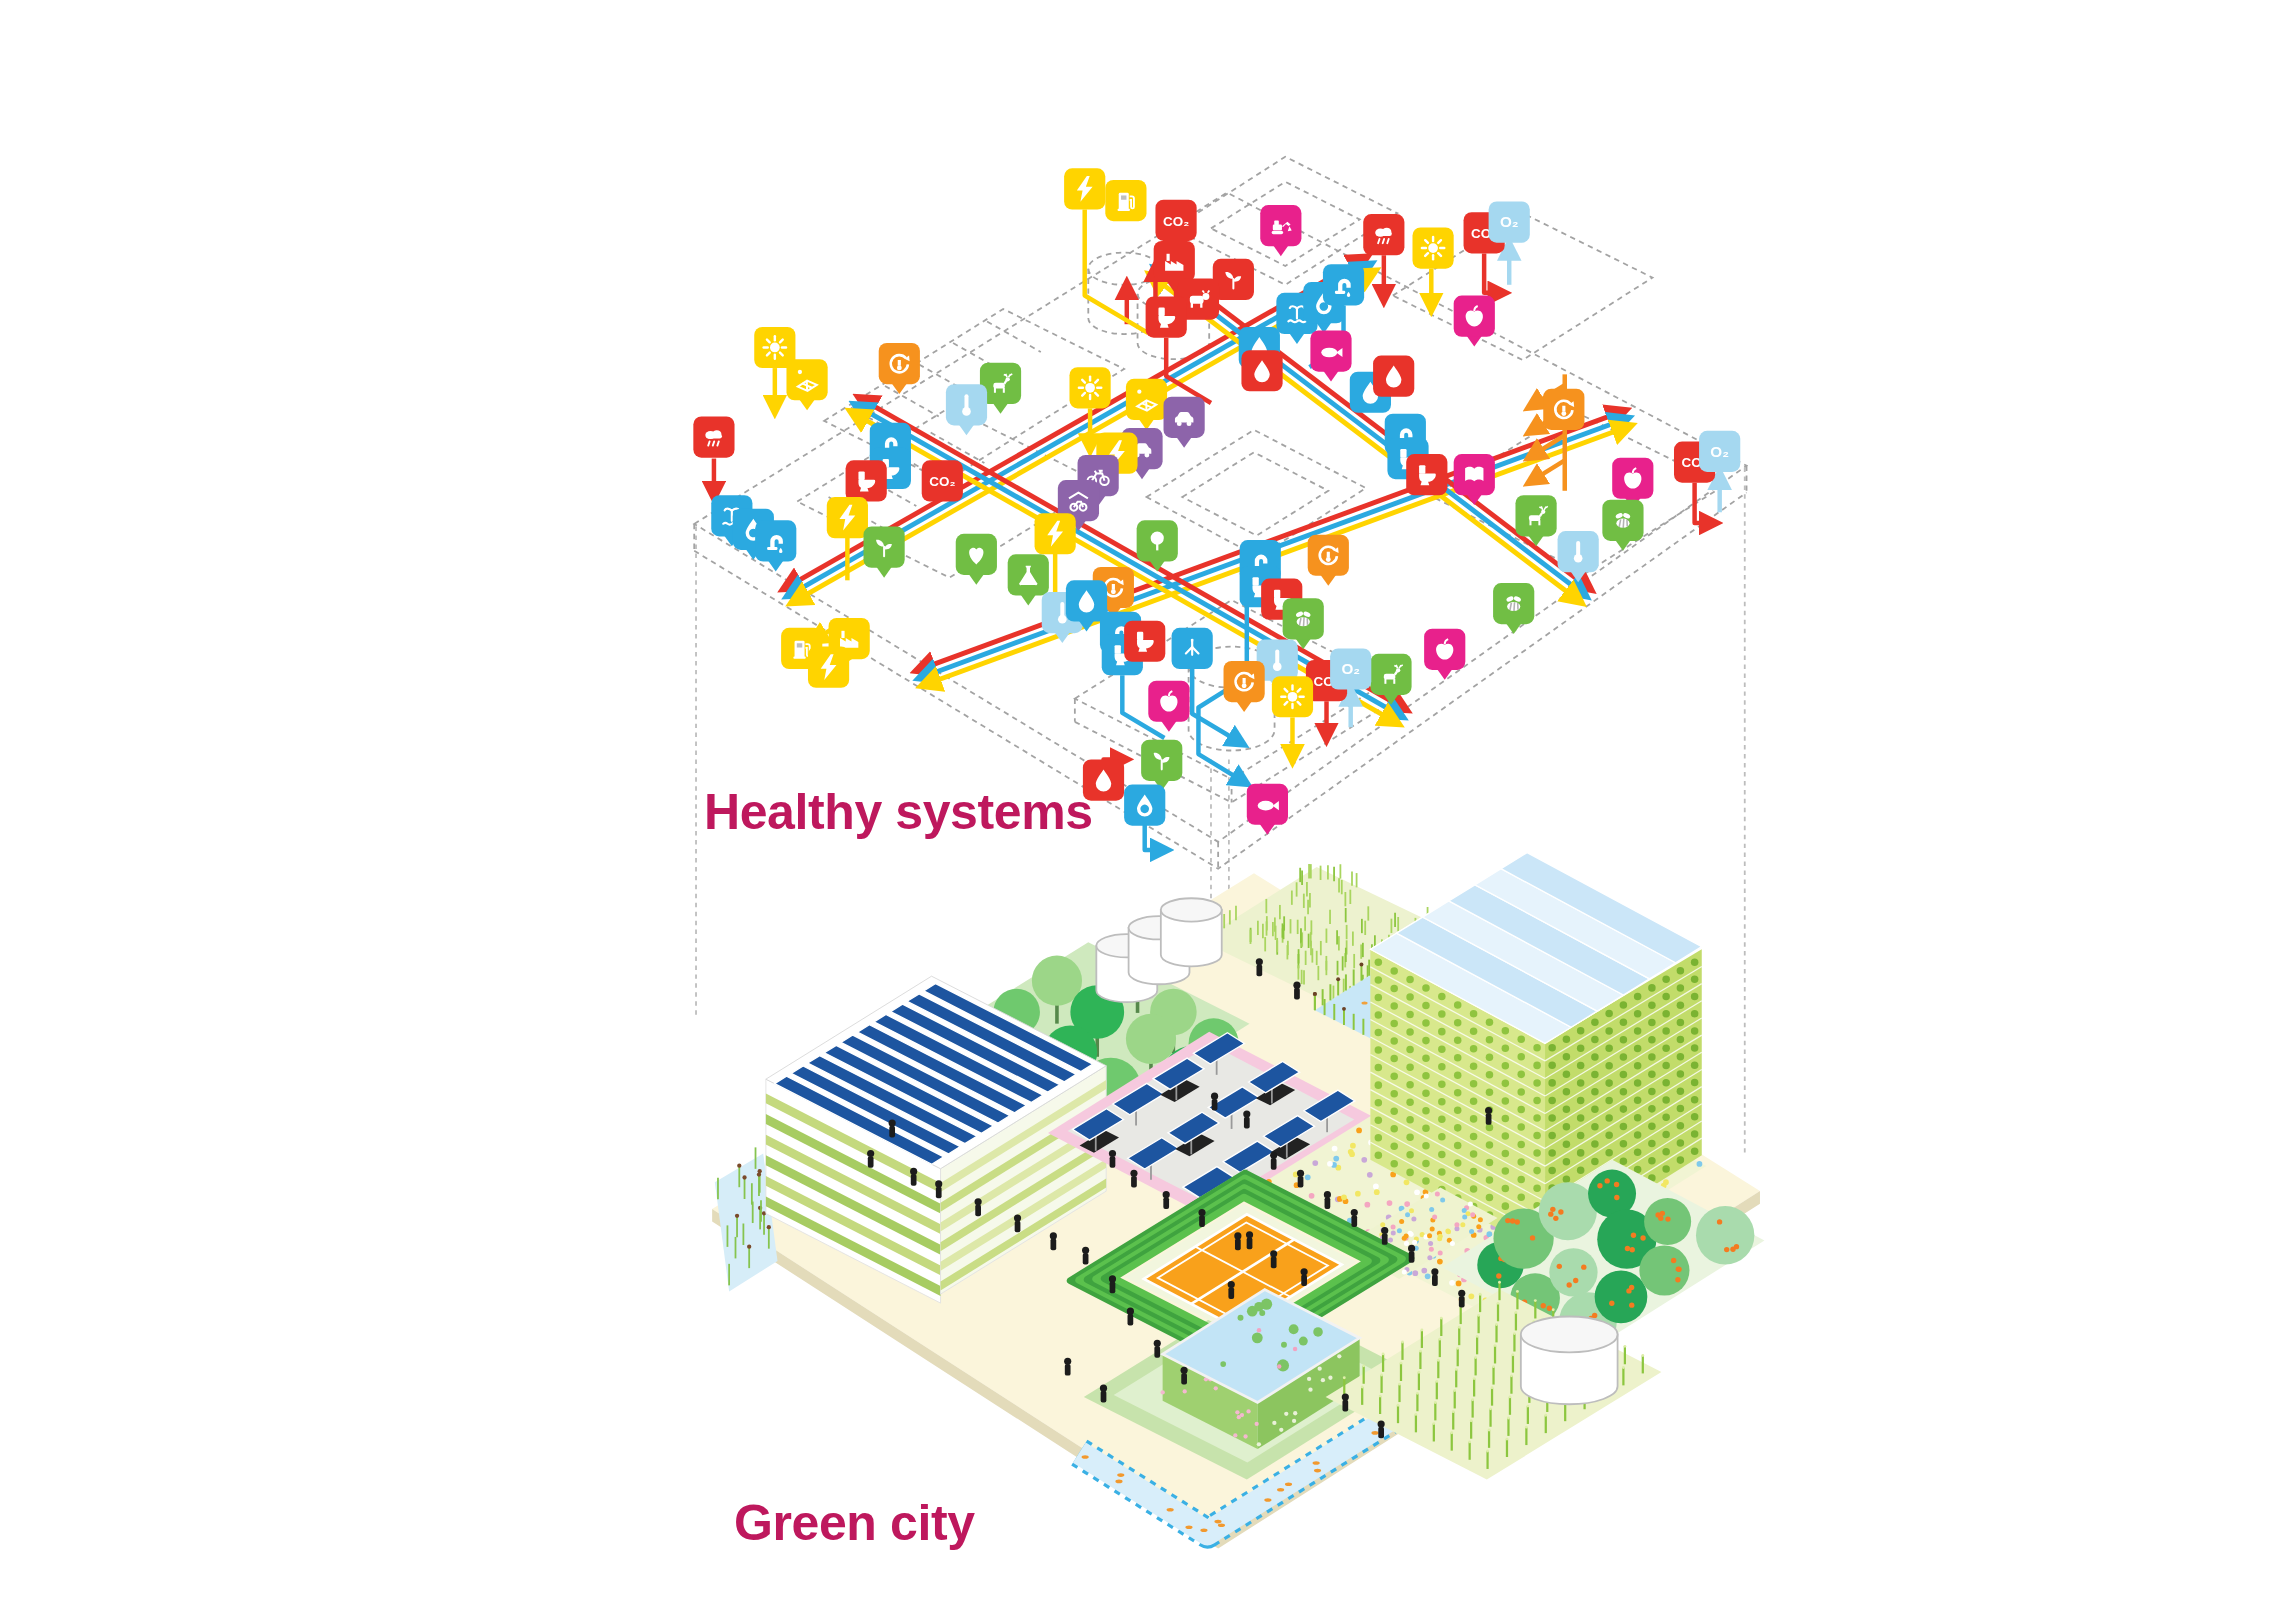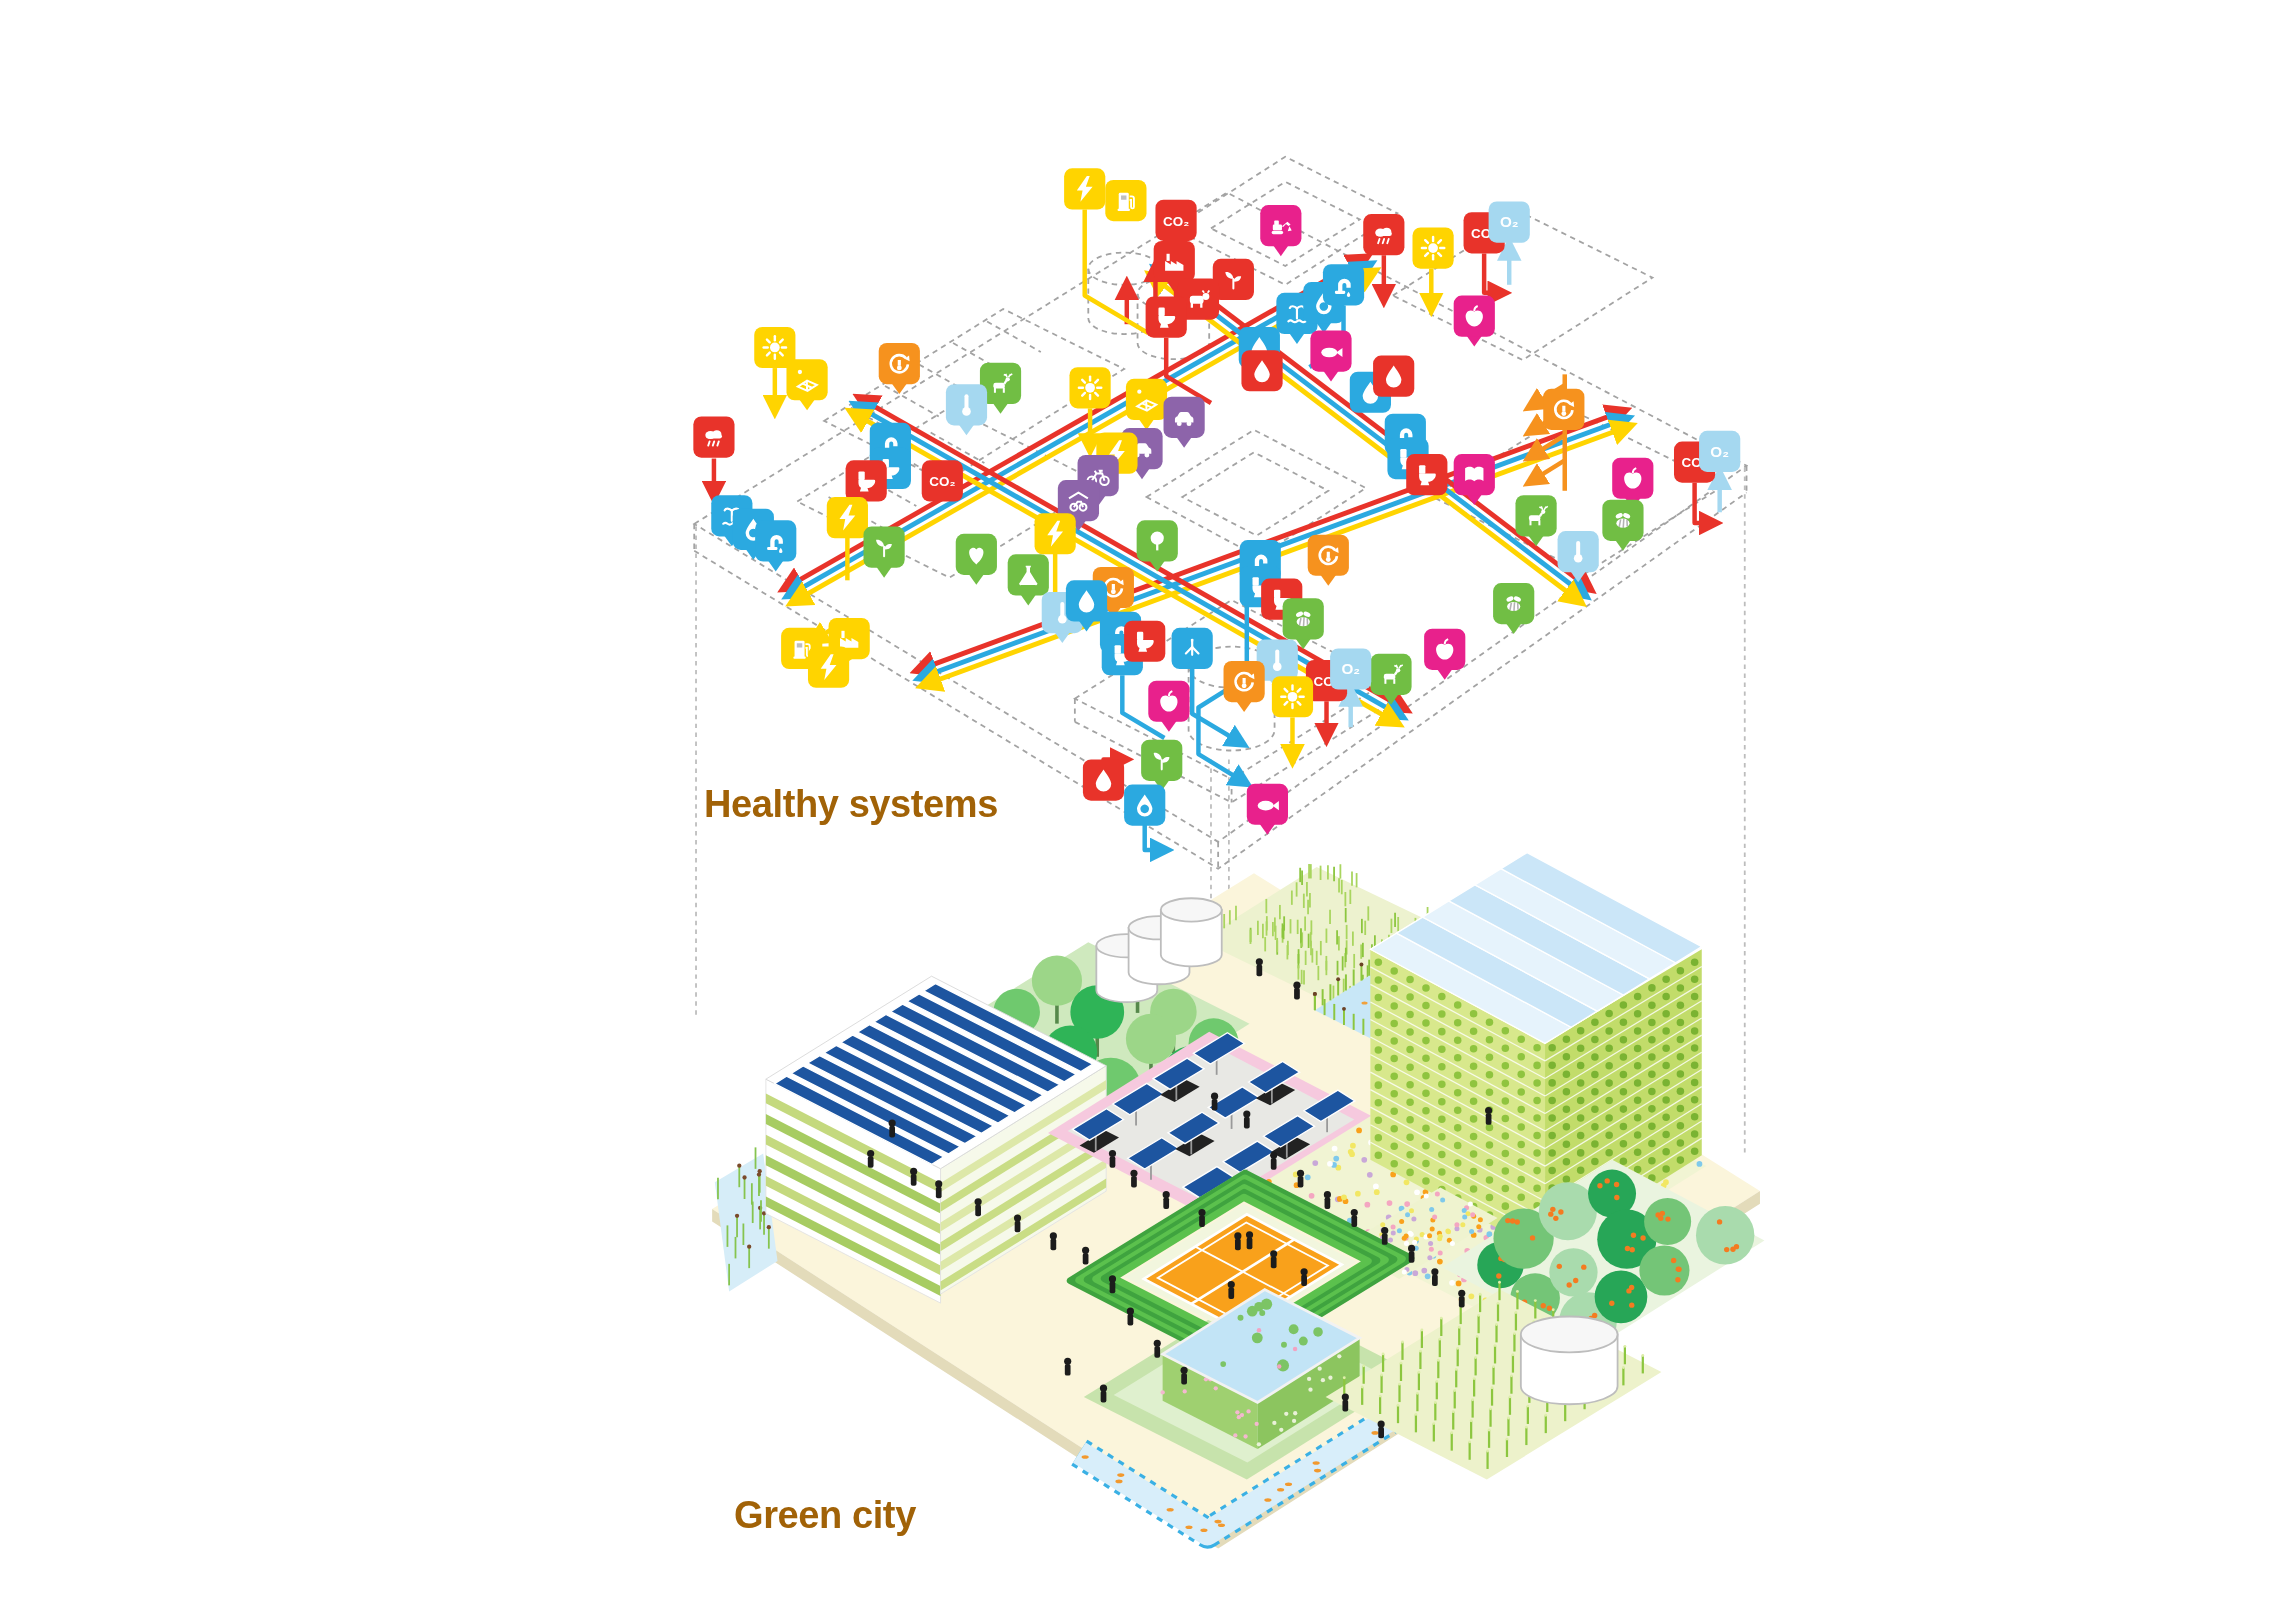--- a/index.html
+++ b/index.html
@@ -1,18 +1,18 @@
 <!DOCTYPE html>
 <html style="font-size:14.3px"><head>
 <meta charset="utf-8">
 <style>
   html,body{margin:0;padding:0;background:#fff}
   .canvas{position:relative;width:1959px;height:1621px;background:#fff;overflow:hidden;
           font-family:"Liberation Sans",sans-serif}
-  .layer-label{position:absolute;font-weight:700;font-size:38px;letter-spacing:-0.4px;color:#a16207}
+  .layer-label{position:absolute;font-weight:700;font-size:50px;letter-spacing:-0.4px;color:#be185d}
   #label-top{left:704px;top:783px}
   #label-bottom{left:734px;top:1494px}
   svg{position:absolute;left:0;top:0}
 </style>
 </head>
 <body>
 
 <div class="canvas">
   <svg id="scene" width="2293" height="1621" viewBox="0 0 2560 1810" xmlns="http://www.w3.org/2000/svg" xmlns:xlink="http://www.w3.org/1999/xlink">
     <defs>

